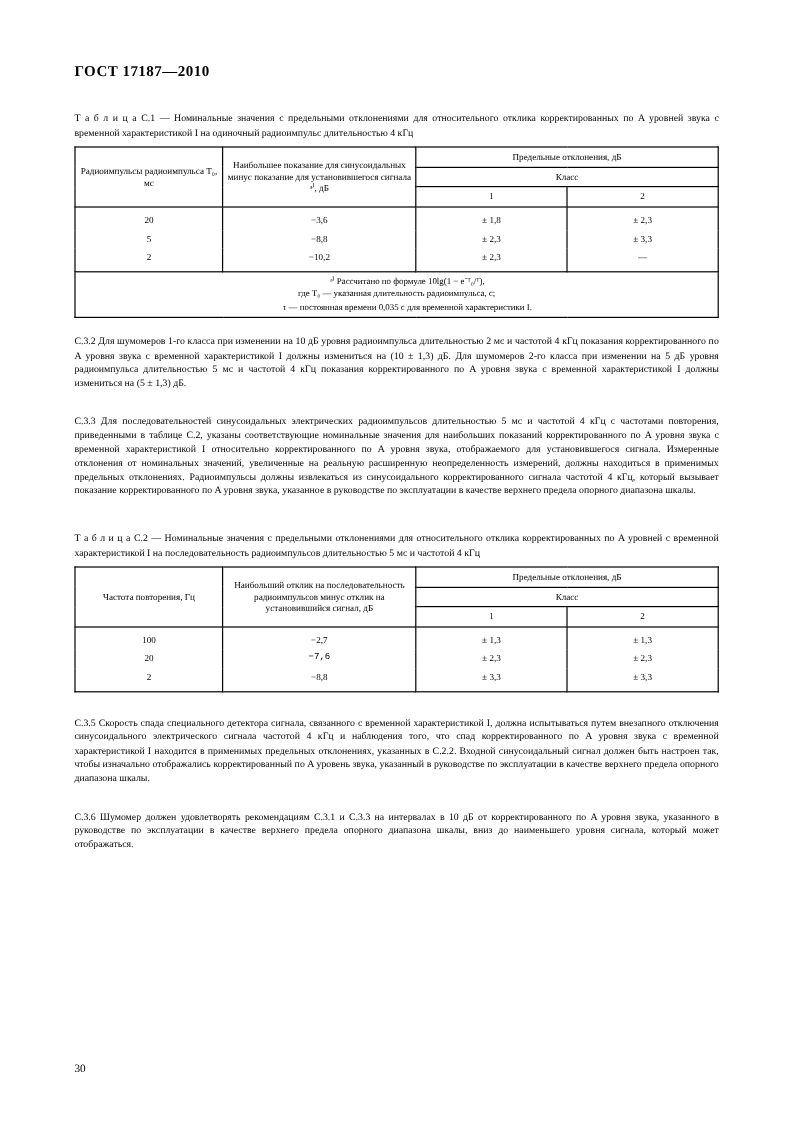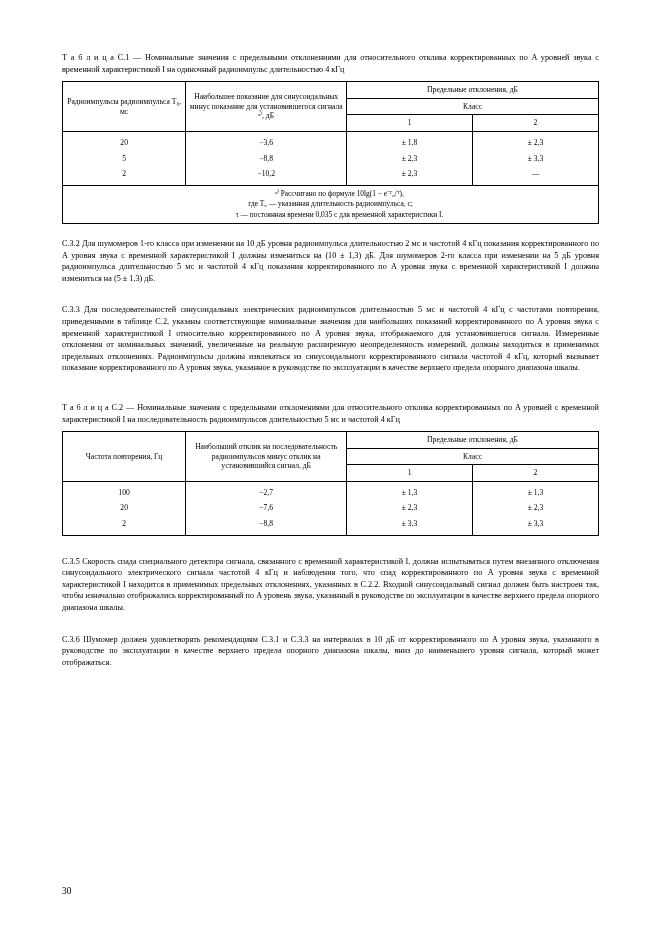--- a/index.html
+++ b/index.html
@@ -76,20 +76,21 @@
     font-size: 9.4px;
   }
   .rows td { padding: 1.5px 2px; }
   .tallcell { padding-top: 6px; padding-bottom: 6px; }
 </style>
 </head>
 <body>
 
 <div class="page">
 
+  <div class="header">ГОСТ 17187—2010</div>
 
   <div class="caption">Т а б л и ц а  С.1 — Номинальные значения с предельными отклонениями для относительного отклика корректированных по A уровней звука с временной характеристикой I на одиночный радиоимпульс длительностью 4 кГц</div>
 
   <div class="tbl-wrap">
     <table class="gost t1">
       <colgroup>
         <col style="width:23%">
         <col style="width:30%">
         <col style="width:23.5%">
         <col style="width:23.5%">
@@ -163,21 +164,21 @@
           <td>2</td>
         </tr>
         <tr class="rows">
           <td style="border-bottom:none;padding-top:6px;">100</td>
           <td style="border-bottom:none;padding-top:6px;">−2,7</td>
           <td style="border-bottom:none;padding-top:6px;">± 1,3</td>
           <td style="border-bottom:none;padding-top:6px;">± 1,3</td>
         </tr>
         <tr class="rows">
           <td style="border-top:none;border-bottom:none;">20</td>
-          <td style="border-top:none;border-bottom:none;">−7,6</td>
+          <td style="border-top:none;border-bottom:none;font-family:Liberation Mono, monospace;">−7,6</td>
           <td style="border-top:none;border-bottom:none;">± 2,3</td>
           <td style="border-top:none;border-bottom:none;">± 2,3</td>
         </tr>
         <tr class="rows">
           <td style="border-top:none;padding-bottom:6px;">2</td>
           <td style="border-top:none;padding-bottom:6px;">−8,8</td>
           <td style="border-top:none;padding-bottom:6px;">± 3,3</td>
           <td style="border-top:none;padding-bottom:6px;">± 3,3</td>
         </tr>
       </tbody>

